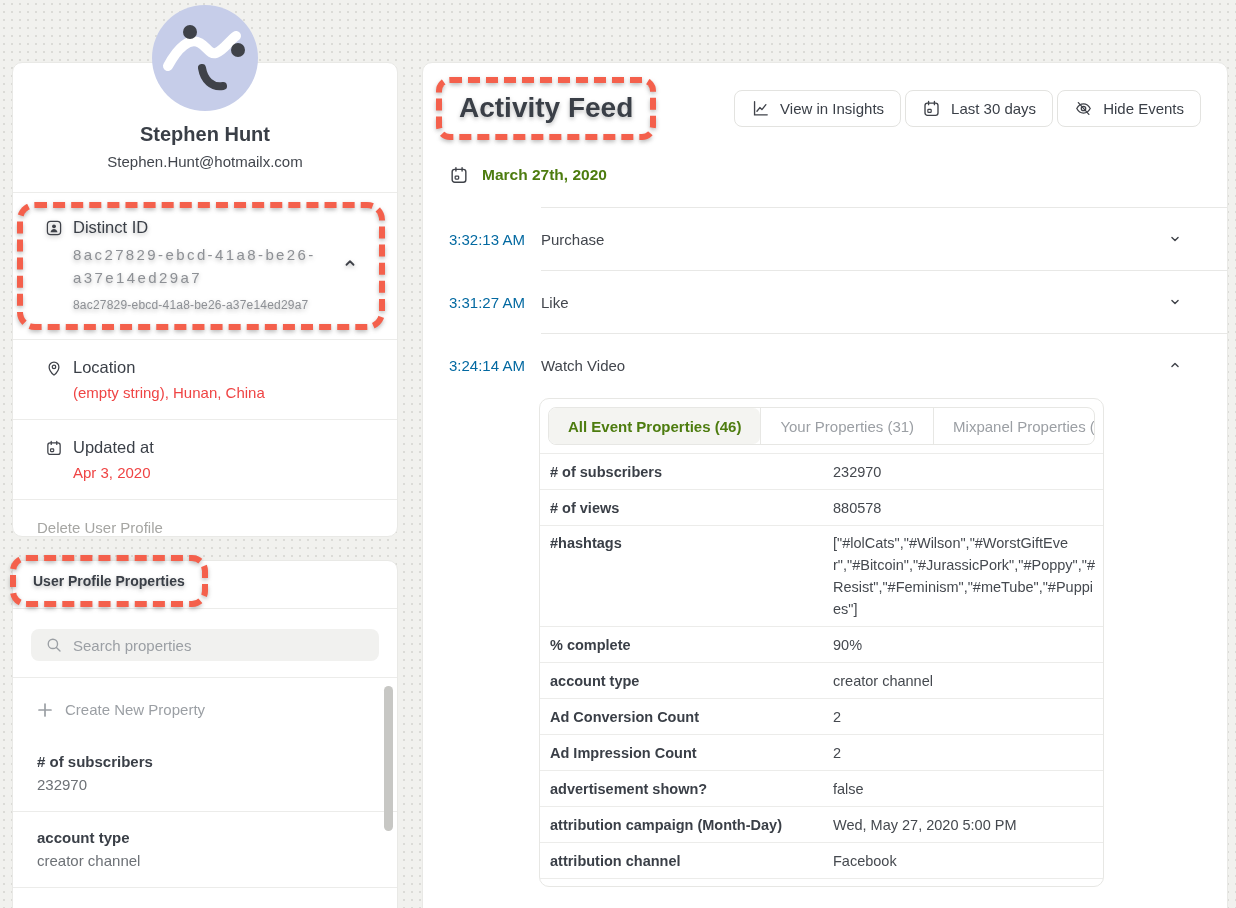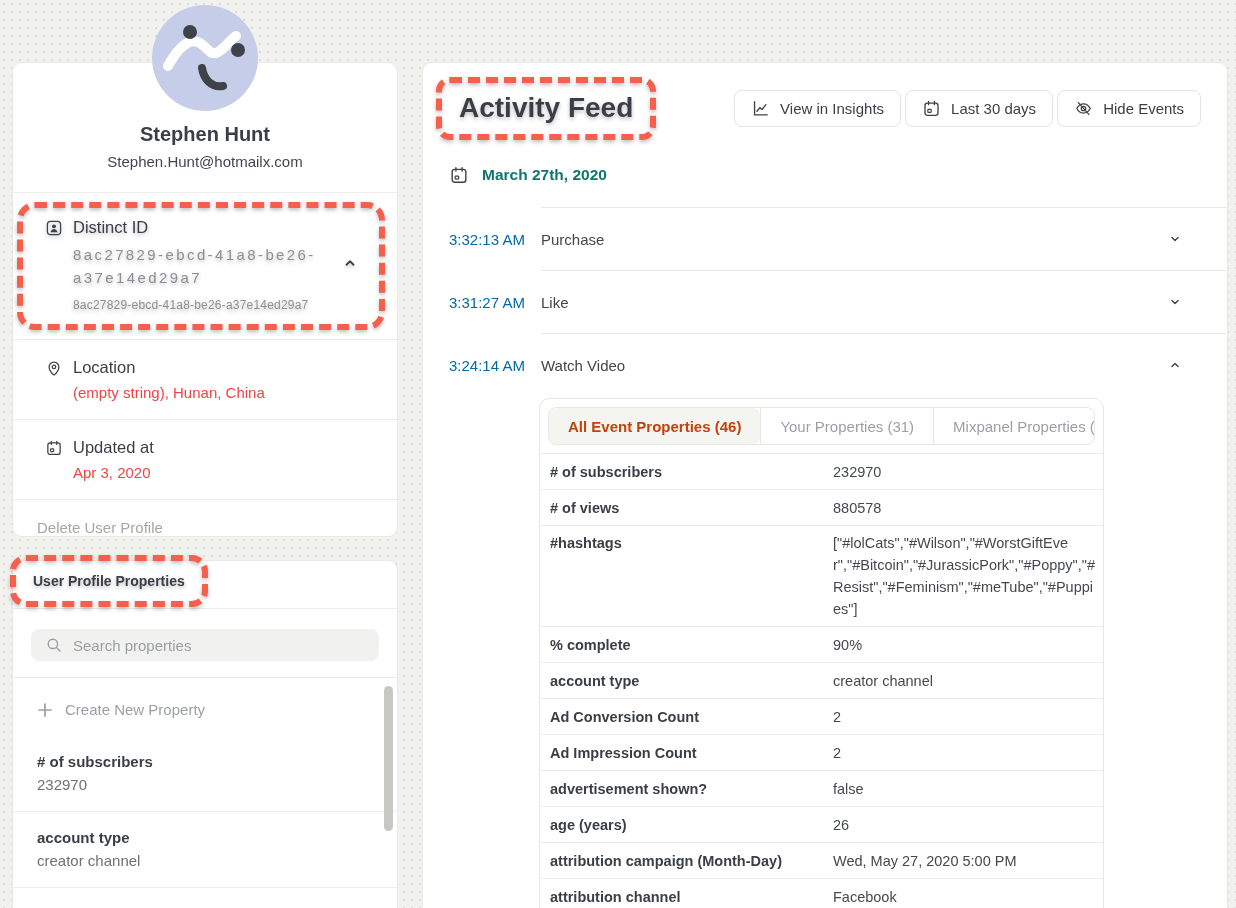--- a/index.html
+++ b/index.html
@@ -66,34 +66,34 @@
   .feed-card { left:422px; top:62px; width:806px; height:870px; }
   .feed-header { display:flex; justify-content:space-between; align-items:flex-start; padding:14px 26px 0 24px; }
   .title-annotation { margin-left:-11px; padding:9px 17px 10px; border-radius:14px; display:inline-block; }
   .feed-title { font-size:28px; font-weight:700; color:#3a3f47; white-space:nowrap; }
   .feed-buttons { display:flex; gap:4px; margin-top:13px; }
   .feed-btn { display:flex; align-items:center; gap:10px; height:37px; padding:0 16px;
               background:#fff; border:1px solid #e3e3e0; border-radius:8px; cursor:pointer;
               font-size:15px; font-weight:500; color:#3a3f47;
               font-family:"Liberation Sans","DejaVu Sans",sans-serif; }
   .date-row { display:flex; align-items:center; gap:13px; margin-top:25px; padding-left:26px;
-              font-size:15.5px; font-weight:700; color:#0f766e; }
+              font-size:15.5px; font-weight:700; color:#4d7c0f; }
   .feed-divider { margin-left:118px; border-top:1px solid #e8e8e6; }
   .feed-divider.after-date { margin-top:22px; }
   .event-row { display:flex; align-items:center; height:62px; padding-left:26px; cursor:pointer; }
   .event-time { width:92px; font-size:15px; color:#0369a1; }
   .event-name { font-size:15px; color:#42464d; }
   .event-chevron { margin-left:auto; padding-right:45px; display:flex; align-items:center; }
 
   
   .event-panel { margin:2px 0 0 116px; width:565px; border:1px solid #e7e7e4; border-radius:10px; }
   .tab-bar { display:flex; margin:8px; height:38px; border:1px solid #e7e7e4; border-radius:8px; overflow:hidden; background:#fff; }
   .tab { display:flex; align-items:center; padding:0 19px; font-size:15px; color:#9b9fa4; cursor:pointer; white-space:nowrap; }
   .tab + .tab { border-left:1px solid #e7e7e4; }
-  .tab.active { background:#f4f4f1; color:#c2410c; font-weight:700; border-radius:7px; }
+  .tab.active { background:#f4f4f1; color:#4d7c0f; font-weight:700; border-radius:7px; }
   .prow { display:flex; align-items:center; min-height:36px; padding:6px 8px 6px 10px; border-top:1px solid #ececea; }
   .pkey { width:283px; flex:0 0 283px; font-size:14.5px; font-weight:700; color:#3a3f47; }
   .pval { font-size:14.5px; color:#45494f; line-height:22px; word-break:break-all; }
   .prow-end { border-top:1px solid #ececea; height:8px; }
 
   svg.icon { display:block; }
 </style>
 </head>
 <body>
 
@@ -306,24 +306,20 @@
         </div>
         <div class="prow">
           <div class="pkey">Ad Impression Count</div>
           <div class="pval">2</div>
         </div>
         <div class="prow">
           <div class="pkey">advertisement shown?</div>
           <div class="pval">false</div>
         </div>
         <div class="prow">
-          <div class="pkey">age (years)</div>
-          <div class="pval">26</div>
-        </div>
-        <div class="prow">
           <div class="pkey">attribution campaign (Month-Day)</div>
           <div class="pval">Wed, May 27, 2020 5:00 PM</div>
         </div>
         <div class="prow">
           <div class="pkey">attribution channel</div>
           <div class="pval">Facebook</div>
         </div>
         <div class="prow-end"></div>
       </div>
     </div>

